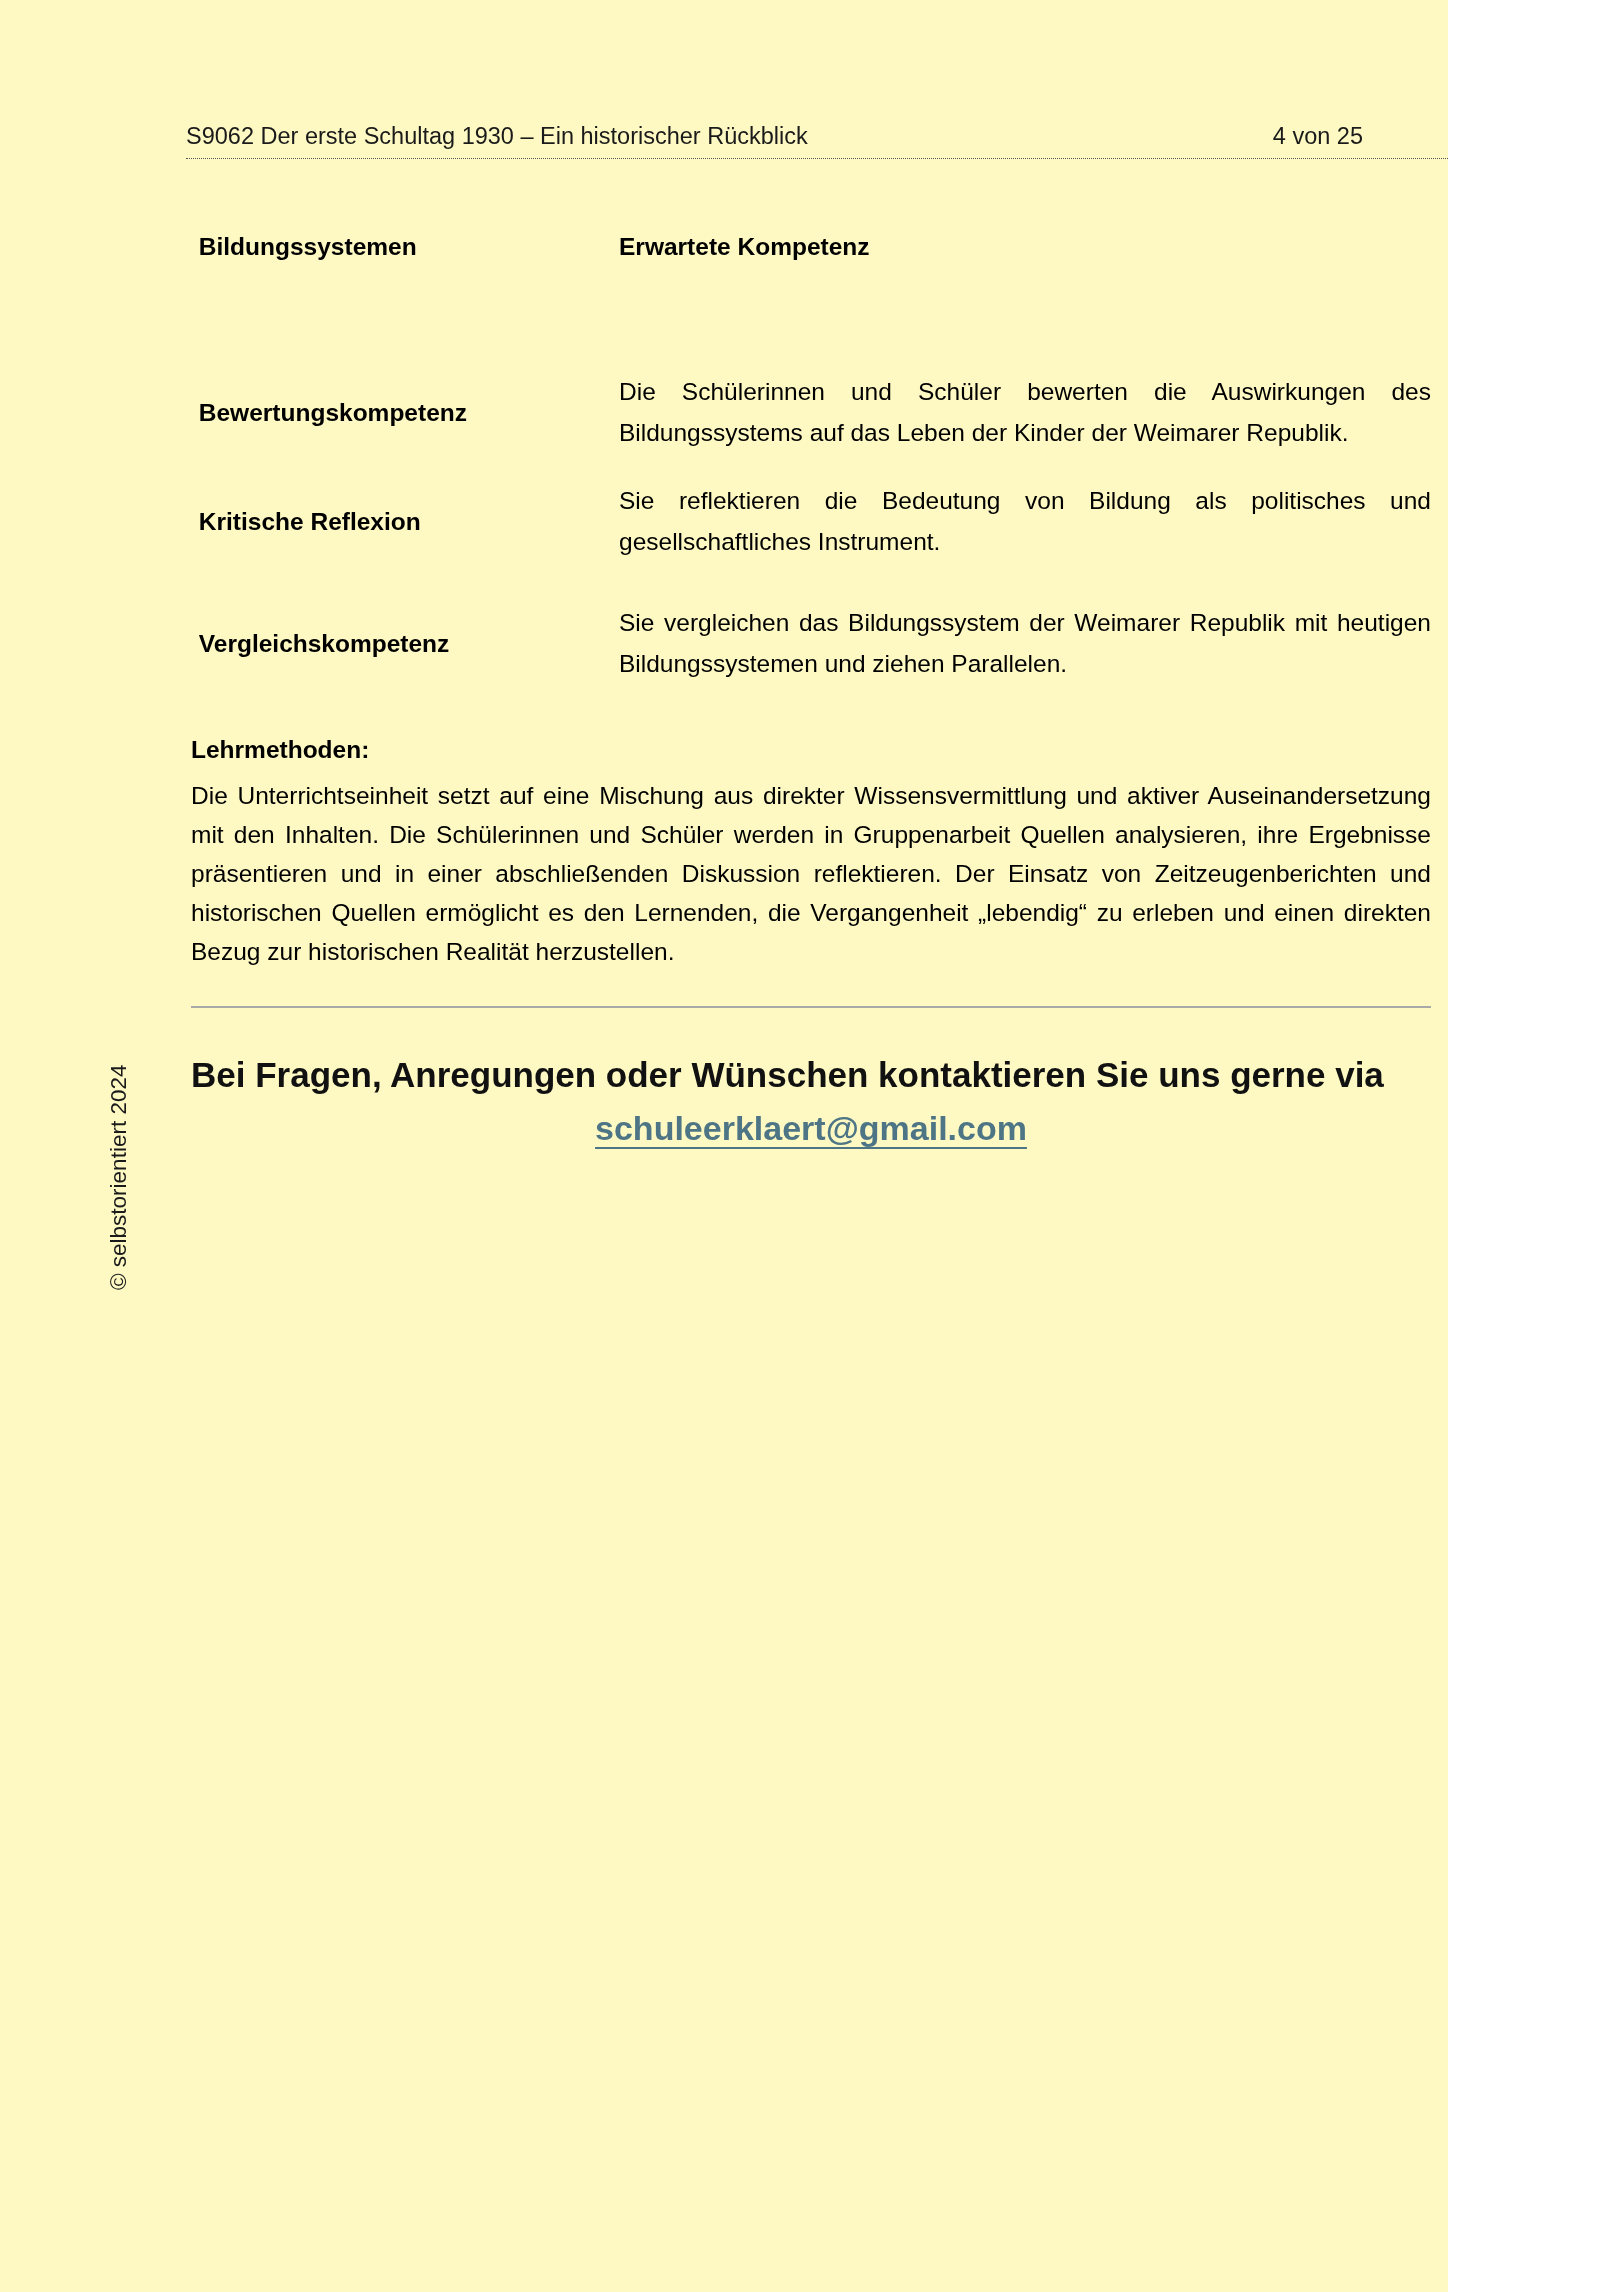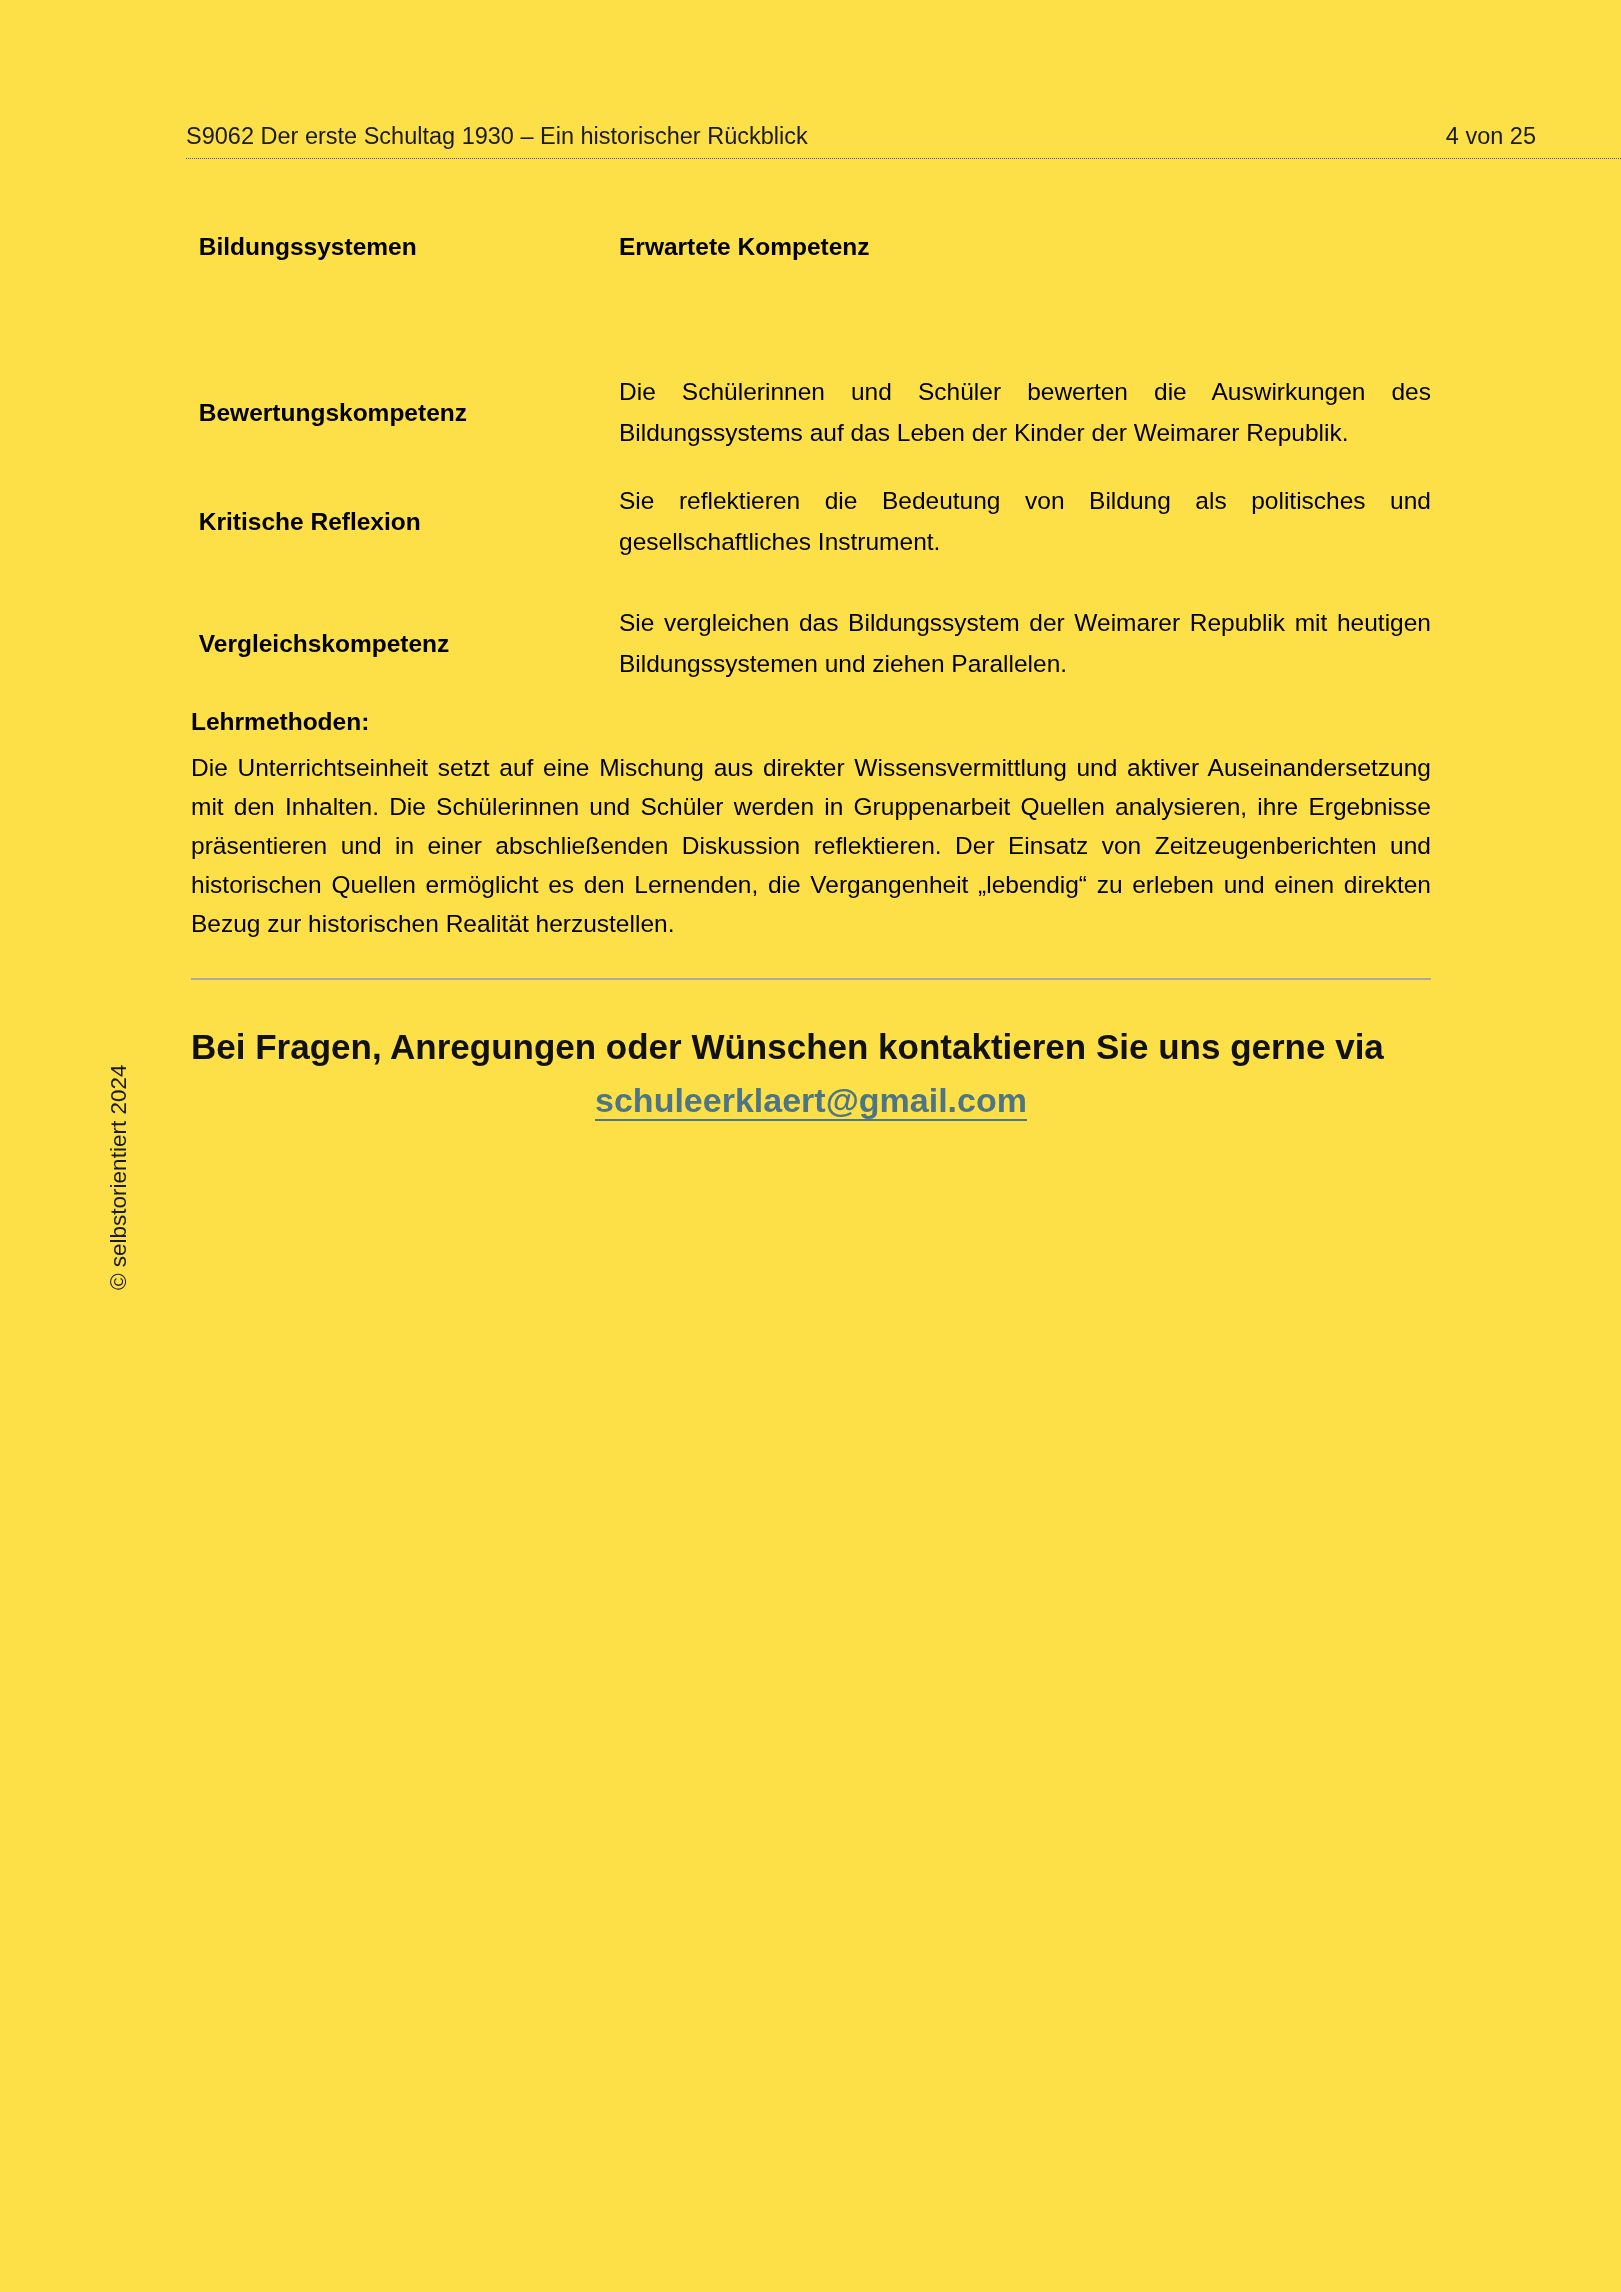--- a/index.html
+++ b/index.html
@@ -3,23 +3,23 @@
 <meta charset="utf-8">
 <style>
   * { margin: 0; padding: 0; box-sizing: border-box; }
   html, body { background: #ffffff; }
   body {
     font-family: "Liberation Sans", "DejaVu Sans", sans-serif;
     color: #000000;
   }
   .page {
     position: relative;
-    width: 1621px;
+    width: 1448px;
     height: 2293px;
-    background: #fde047;
+    background: #fef9c3;
     overflow: hidden;
   }
 
   
   .page-header {
     position: absolute;
     left: 186px;
     right: 0;
     top: 120px;
     height: 39px;
@@ -69,21 +69,21 @@
     padding-left: 7.8px;
     align-self: center;
     line-height: 29px;
   }
   .cell-text {
     text-align: justify;
     line-height: 41px;
   }
 
   .methods-heading {
-    margin-top: 23px;
+    margin-top: 51px;
     font-weight: bold;
     line-height: 29px;
   }
   .methods-text {
     margin-top: 11.8px;
     text-align: justify;
     line-height: 39px;
   }
 
   .divider {

